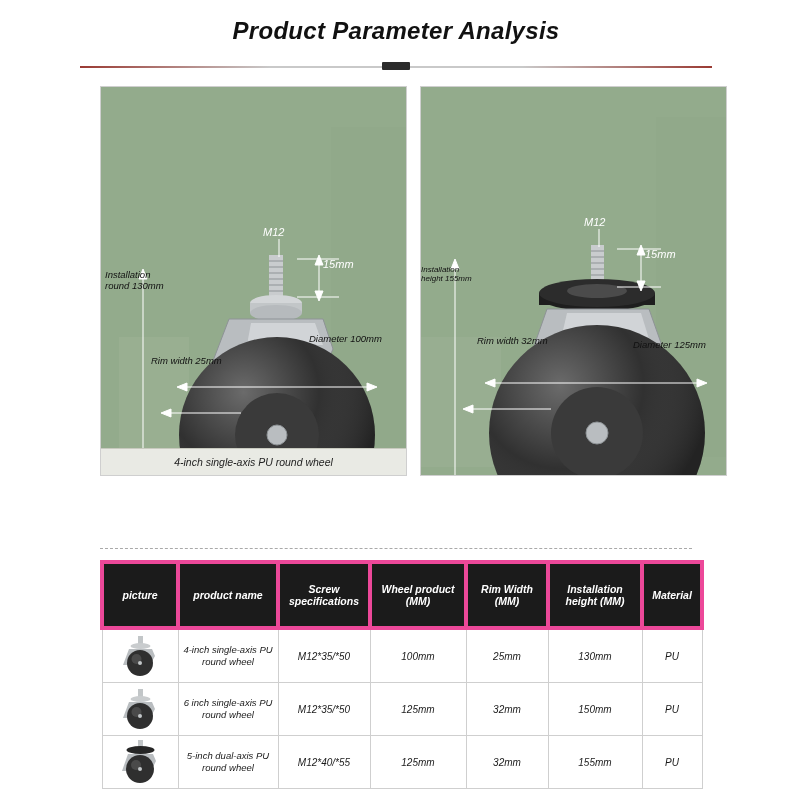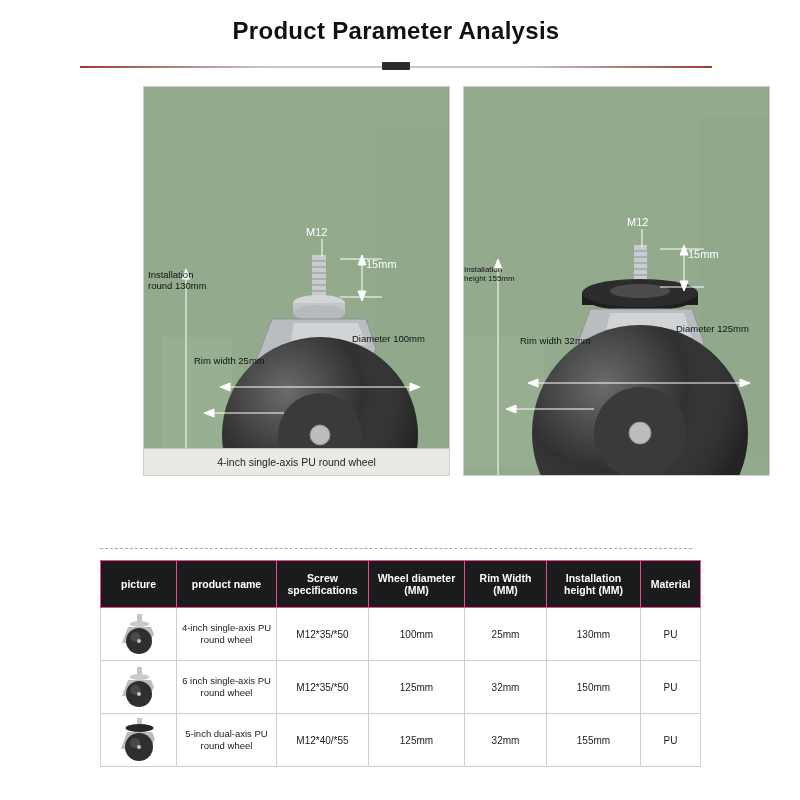--- a/index.html
+++ b/index.html
@@ -4,21 +4,21 @@
 <style>
   html,body{margin:0;padding:0;}
   body{
     width:800px;height:800px;
     background:#ffffff;
     font-family:"Liberation Sans", sans-serif;
     color:#1a1a1a;
     overflow:hidden;
     position:relative;
   }
-  .page{width:792px;height:800px;position:relative;}
+  .page{width:792px;height:800px;position:relative;font-style:italic;}
 
   
   .hdr{padding-top:16px;text-align:center;}
   .hdr-title{
     font-size:24px;font-weight:bold;letter-spacing:0.3px;color:#111;
     line-height:30px;
   }
   .hdr-sub{
     margin-top:10px;
     font-size:17px;letter-spacing:4.5px;color:#5a5a5a;font-weight:400;
@@ -38,21 +38,20 @@
 
   
   .panels{
     position:relative;margin-top:12px;height:400px;
   }
   .panel{
     position:absolute;top:0;width:305px;height:388px;
     background:#93ab8c;
     border:1px solid #cfcfcf;
     overflow:hidden;
-    margin-left:43px;
   }
   .panel.left{left:100px;}
   .panel.right{left:420px;}
   .panel-inner{position:absolute;inset:0;}
   .caption-bar{
     position:absolute;left:0;right:0;bottom:0;height:26px;
     background:#e9eae4;color:#222;font-size:10.5px;
     display:flex;align-items:center;justify-content:center;
     border-top:1px solid #c8cabf;
   }
@@ -71,22 +70,22 @@
   
   .tbl-wrap{
     position:absolute;left:100px;top:560px;width:600px;
   }
   table{
     border-collapse:collapse;width:600px;table-layout:fixed;
     font-size:10px;
   }
   thead th{
     background:#1b1b1b;color:#ffffff;font-weight:bold;
-    height:30px;border:1px solid #ec4899;font-size:10.5px;
-    padding:8px 2px;
+    height:30px;border:4px solid #ec4899;font-size:10.5px;
+    padding:16px 2px;
   }
   tbody td{
     border:1px solid #cfcfcf;height:48px;text-align:center;
     vertical-align:middle;color:#1a1a1a;font-size:10px;padding:2px 3px;
     background:#fff;
   }
   tbody td.name{font-size:9.5px;line-height:12px;}
   .pic-cell{padding:0;}
   .thumb{
     width:100%;height:46px;display:flex;align-items:center;justify-content:center;
@@ -292,21 +291,21 @@
           </g>
         </svg>
 
         <div class="ann white big" style="left:163px;top:130px;">M12</div>
         <div class="ann white big" style="left:224px;top:162px;">15mm</div>
         <div class="ann" style="left:0px;top:178px;width:66px;font-size:8px;line-height:9px;">
           <span>Installation</span><br>
           <span>height 155mm</span>
         </div>
         <div class="ann" style="left:36px;top:248px;padding-left:20px;">Rim width 32mm</div>
-        <div class="ann" style="left:212px;top:236px;">Diameter 125mm</div>
+        <div class="ann" style="left:212px;top:252px;">Diameter 125mm</div>
       </div>
     </div>
   </div>
 
   <div class="sep-dash"></div>
 
   <div class="tbl-wrap">
     <table>
       <colgroup>
         <col style="width:76px">
@@ -315,21 +314,21 @@
         <col style="width:96px">
         <col style="width:82px">
         <col style="width:94px">
         <col style="width:60px">
       </colgroup>
       <thead>
         <tr>
           <th>picture</th>
           <th>product name</th>
           <th>Screw specifications</th>
-          <th>Wheel diameter (MM)</th>
+          <th>Wheel product (MM)</th>
           <th>Rim Width (MM)</th>
           <th>Installation height (MM)</th>
           <th>Material</th>
         </tr>
       </thead>
       <tbody>
         <tr>
           <td class="pic-cell">
             <div class="thumb">
               <svg width="56" height="44" viewBox="0 0 56 44">

